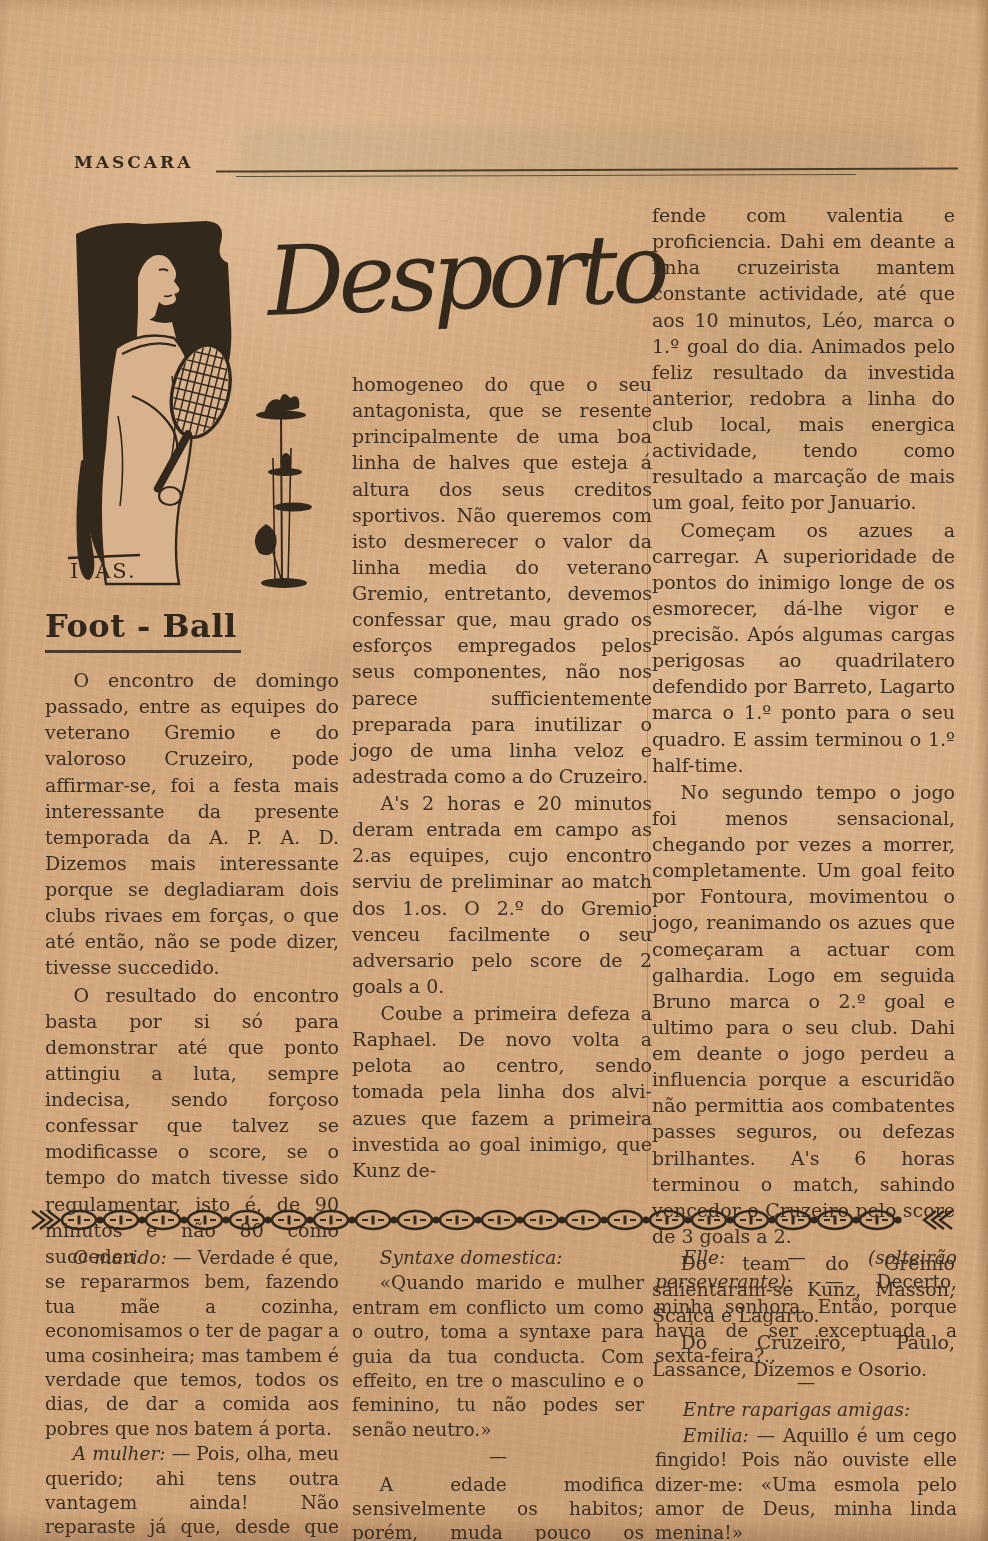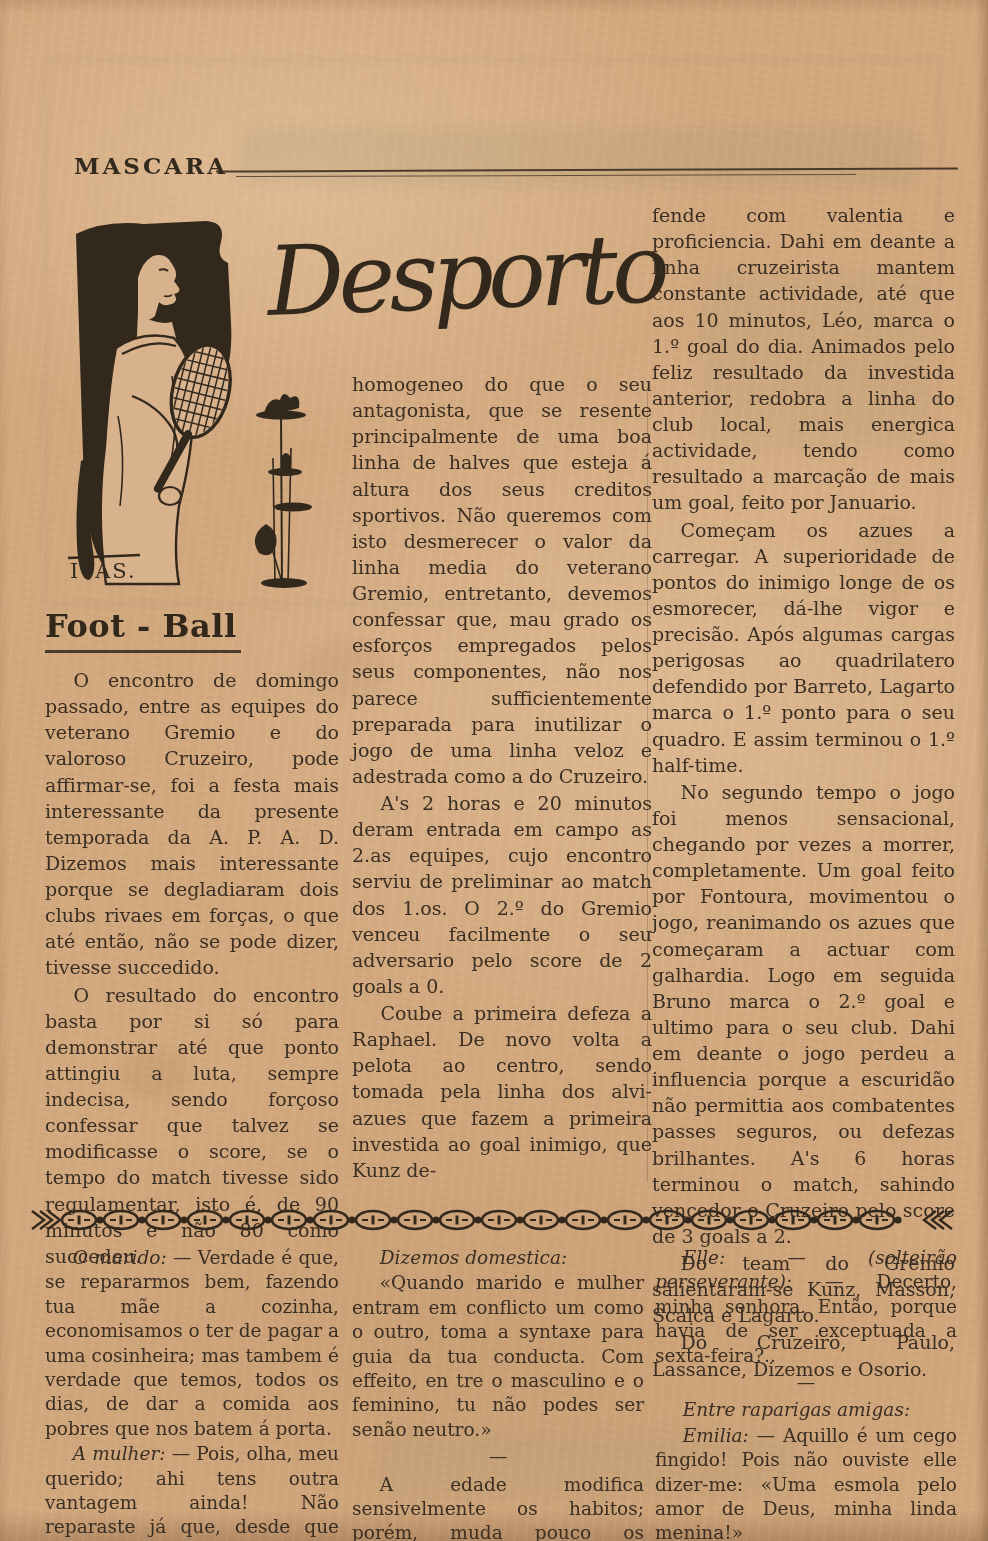--- a/index.html
+++ b/index.html
@@ -15,21 +15,21 @@
       repeating-linear-gradient(96deg, rgba(255,240,215,.05) 0 3px, rgba(255,240,215,0) 3px 11px),
       linear-gradient(180deg, rgba(128,88,52,.18) 0, rgba(128,88,52,0) 14px, rgba(128,88,52,0) 1510px, rgba(96,62,34,.28) 100%),
       linear-gradient(90deg, rgba(128,88,52,.14) 0, rgba(128,88,52,0) 10px, rgba(128,88,52,0) 976px, rgba(96,62,34,.30) 100%);
     color:#3b2e22;
   }
   
   .ghost{position:absolute;pointer-events:none;filter:blur(7px);border-radius:18px;background:rgba(133,142,106,.13);}
   .ghost-frame{position:absolute;left:44px;top:58px;width:890px;height:540px;border:4px solid rgba(133,142,106,.10);filter:blur(3px);pointer-events:none;}
   .stain{position:absolute;border-radius:50%;pointer-events:none;}
 
-  .masthead{position:absolute;left:74px;top:152px;font-size:23px;font-weight:bold;letter-spacing:3px;color:#34291d;}
+  .masthead{position:absolute;left:74px;top:152px;font-size:17px;font-weight:bold;letter-spacing:3px;color:#34291d;}
   .rule-a{position:absolute;left:216px;top:169px;width:742px;height:2px;background:rgba(52,40,27,.85);transform:rotate(-.25deg);}
   .rule-b{position:absolute;left:236px;top:175px;width:620px;height:1px;background:rgba(52,40,27,.7);transform:rotate(-.2deg);}
 
   .section-title{
     position:absolute;left:268px;top:208px;width:400px;height:175px;
     font-style:italic;font-size:96px;line-height:1.4;letter-spacing:-6px;
     color:#33281c;transform:rotate(-2deg);
   }
   .illustration{position:absolute;left:60px;top:206px;width:252px;height:392px;}
   .illo-stroke{stroke:#33281c;fill:none;}
@@ -262,21 +262,21 @@
     </svg>
 
   <div class="col bottom-col" id="bcol1">
     <div>
         <p><i class="lead">O marido: </i>— Verdade é que, se repararmos bem, fazendo tua mãe a cozinha, economisamos o ter de pagar a uma cosinheira; mas tambem é verdade que temos, todos os dias, de dar a comida aos pobres que nos batem á porta.</p>
         <p><i class="lead">A mulher: </i>— Pois, olha, meu querido; ahi tens outra vantagem ainda! Não reparaste já que, desde que ella faz a cosinha, os pobres deixaram, completamente, de nos vir importunar?..</p>
       </div>
   </div>
   <div class="col bottom-col" id="bcol2">
     <div>
-        <p><i class="lead">Dizemos domestica: </i></p>
+        <p><i class="lead">Syntaxe domestica: </i></p>
         <p>«Quando marido e mulher entram em conflicto um como o outro, toma a syntaxe para guia da tua conducta. Com effeito, en tre o masculino e o feminino, tu não podes ser senão neutro.»</p>
         <p class="dash-sep">—</p>
         <p>A edade modifica sensivelmente os habitos; porém, muda pouco os caracteres.</p>
       </div>
   </div>
   <div class="col bottom-col" id="bcol3">
     <div>
         <p><i class="lead">Elle: — (solteirão perseverante): </i>— Decerto, minha senhora. Então, porque havia de ser exceptuada a sexta-feira?..</p>
         <p class="dash-sep">—</p>
         <p><i class="lead">Entre raparigas amigas: </i></p>

